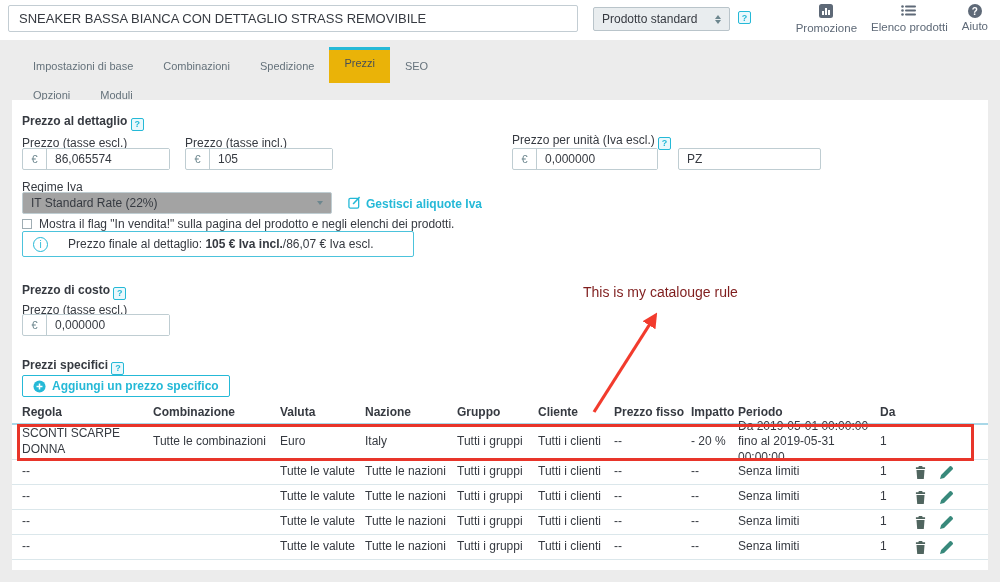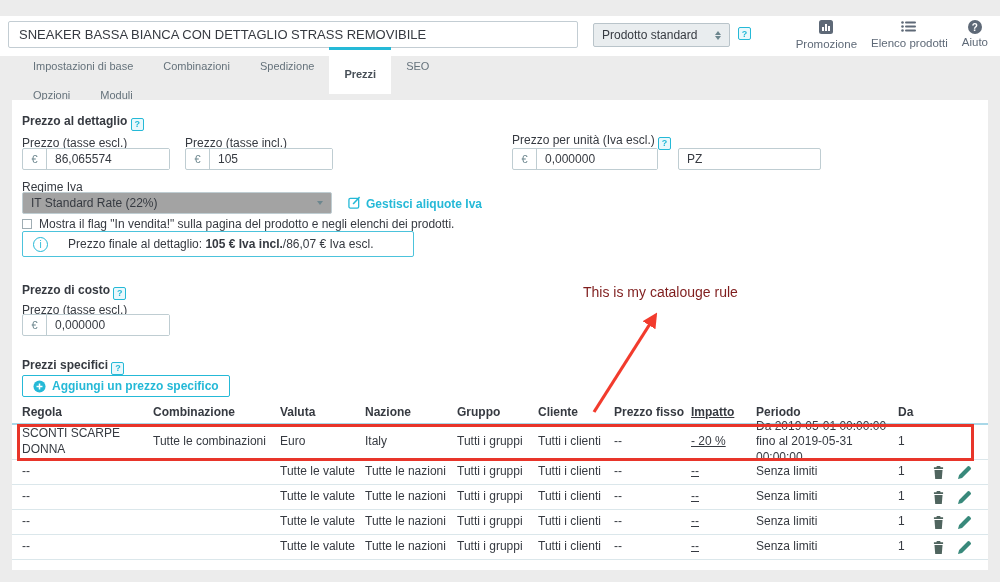--- a/index.html
+++ b/index.html
@@ -1,37 +1,37 @@
 <!DOCTYPE html>
 <html><head>
 <meta charset="utf-8">
 <style>
   * { margin:0; padding:0; box-sizing:border-box; }
   html,body { width:1000px; height:582px; overflow:hidden; }
   body { background:#ececec; font-family:"Liberation Sans","DejaVu Sans",sans-serif; color:#363a41; position:relative; }
 
   
-  .topbar { position:absolute; top:16px; left:0; width:1000px; height:40px; background:#fff; }
+  .topbar { position:absolute; top:0; left:0; width:1000px; height:40px; background:#fff; }
   .prod-name { position:absolute; left:8px; top:5px; width:570px; height:27px; border:1px solid #c3cdd3; border-radius:2px; font-size:13px; padding:0 10px; color:#363a41; font-family:inherit; }
   .prod-type { position:absolute; left:593px; top:7px; width:137px; height:24px; background:#e9edef; border:1px solid #b9c4ca; border-radius:2px; display:flex; align-items:center; justify-content:space-between; padding:0 8px; font-size:12px; color:#363a41; cursor:pointer; }
   .updown { display:flex; flex-direction:column; line-height:0; gap:1px; }
   .updown i { width:0; height:0; border-left:3.5px solid transparent; border-right:3.5px solid transparent; }
   .updown .u { border-bottom:4px solid #6c868e; }
   .updown .d { border-top:4px solid #6c868e; }
   .help-q { display:inline-flex; align-items:center; justify-content:center; width:13px; height:13px; border:1px solid #25b9d7; border-radius:2px; background:#eaf8fc; color:#25b9d7; font-size:9px; font-weight:bold; vertical-align:-2px; cursor:pointer; }
   .help-q.abs { position:absolute; left:738px; top:11px; }
   .top-actions { position:absolute; right:12px; top:4px; display:flex; gap:14px; }
   .top-act { display:flex; flex-direction:column; align-items:center; gap:2px; color:#5e6977; font-size:11.5px; cursor:pointer; }
   .circle-q { width:14px; height:14px; border-radius:50%; background:#5e6977; color:#fff; font-size:10px; font-weight:bold; display:flex; align-items:center; justify-content:center; }
 
   
   .tabs1 { position:absolute; top:47px; left:18px; display:flex; align-items:flex-start; }
   .tabs2 { position:absolute; top:76px; left:18px; display:flex; }
   .tab { padding:10px 15px 9px; font-size:11px; color:#65727b; border-top:3px solid transparent; cursor:pointer; white-space:nowrap; }
-  .tab.active { background:#ffffff; border-top:3px solid #25b9d7; padding-top:18px; padding-bottom:14px; color:#474f57;font-weight:bold; }
+  .tab.active { background:#eab308; border-top:3px solid #25b9d7; padding-top:7px; padding-bottom:14px; color:#474f57; }
 
   
   .panel { position:absolute; left:12px; top:100px; width:976px; height:470px; background:#fff; }
   .sec-title { position:absolute; font-size:12px; font-weight:bold; color:#363a41; }
   .flabel { position:absolute; font-size:12px; color:#363a41; }
   .igroup { position:absolute; display:flex; height:22px; border:1px solid #bfcdd2; border-radius:2px; background:#fff; }
   .iprefix { width:24px; border-right:1px solid #bfcdd2; color:#6c868e; font-size:11px; display:flex; align-items:center; justify-content:center; }
   .igroup input { border:0; outline:none; flex:1; min-width:0; font-size:12px; padding:0 8px; color:#363a41; font-family:inherit; }
   .plain-input { position:absolute; height:22px; border:1px solid #bfcdd2; border-radius:2px; font-size:12px; padding:0 8px; color:#363a41; font-family:inherit; outline:none; }
   .sel { position:absolute; height:22px; border:1px solid #bfcdd2; border-radius:2px; background:#a3a3a3; display:flex; align-items:center; justify-content:space-between; padding:0 8px; font-size:12px; cursor:pointer; }
@@ -52,21 +52,21 @@
   
   .sp-table { position:absolute; left:0; top:300px; width:976px; font-size:12px; }
   .trow { display:flex; align-items:center; width:100%; }
   .trow > :nth-child(1){ width:141px; padding-left:10px; }
   .trow > :nth-child(2){ width:127px; }
   .trow > :nth-child(3){ width:85px; }
   .trow > :nth-child(4){ width:92px; }
   .trow > :nth-child(5){ width:81px; }
   .trow > :nth-child(6){ width:76px; }
   .trow > :nth-child(7){ width:77px; }
-  .trow > :nth-child(8){ width:65px;text-decoration:underline; }
+  .trow > :nth-child(8){ width:47px; }
   .trow > :nth-child(9){ width:142px; }
   .trow > :nth-child(10){ width:30px; }
   .trow > :nth-child(11){ flex:1; }
   .thead { height:25px; border-bottom:2px solid #a9d8e8; font-weight:bold; }
   .t-row { height:25px; border-bottom:1px solid #dbe7eb; }
   .t-row:first-child { height:35px; }
   .cell { white-space:pre-line; line-height:1.3; overflow:hidden; }
   .actions { display:flex; gap:14px; align-items:center; padding-left:5px; }
   .icn { display:inline-flex; cursor:pointer; }
   .icn.trash { color:#50655f; }

